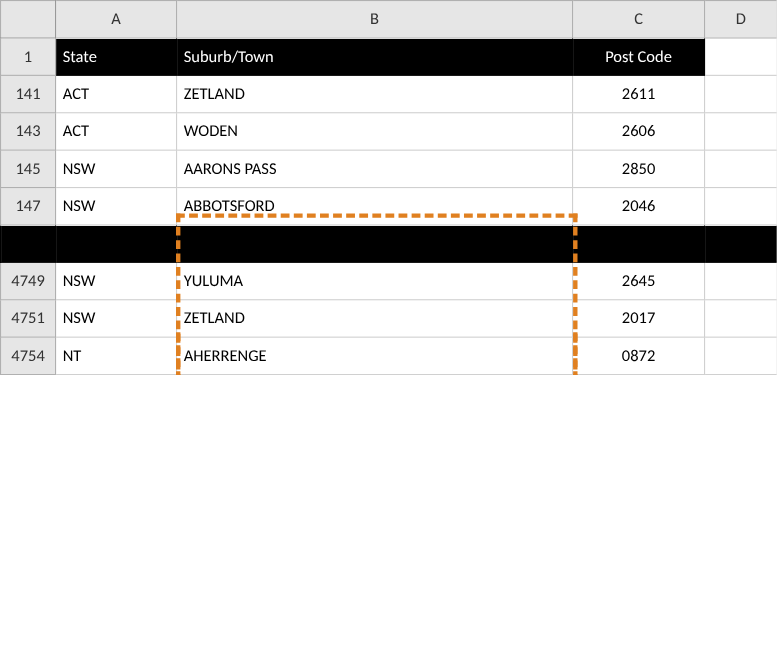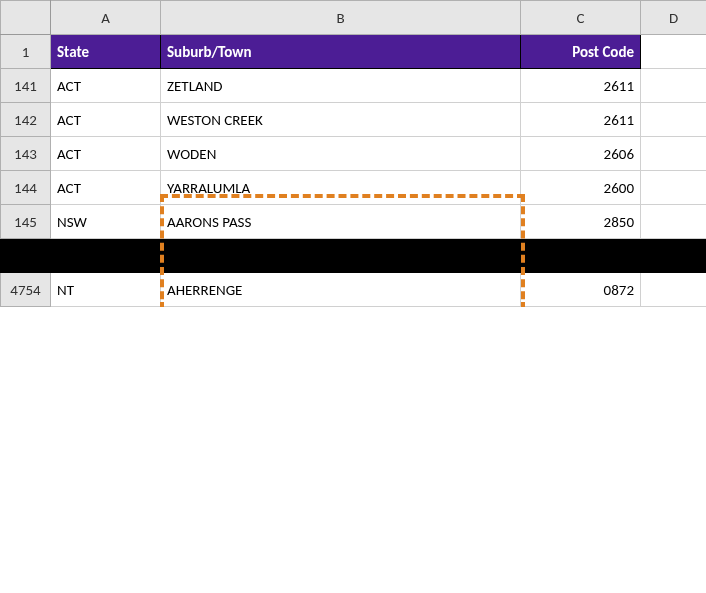--- a/index.html
+++ b/index.html
@@ -42,27 +42,27 @@
   }
   .rowhdr {
     background: #e6e6e6;
     border: 1px solid #b0b0b0;
     text-align: center;
     color: #333;
     font-weight: normal;
     padding: 0 4px;
   }
   .hdr-cell {
-    background: #4c1d95;
+    background: #000000;
     color: #fff;
-    font-weight: bold;
+    font-weight: normal;
     border: 1px solid #000;
   }
-  .hdr-cell.right { text-align: right; }
-  .num { text-align: right; }
+  .hdr-cell.right { text-align: center; }
+  .num { text-align: center; }
   .gap-row td {
     background: #000;
     border: 1px solid #000;
     height: 34px;
   }
   .gap-row .rowhdr {
     background: #000;
     border: 1px solid #000;
   }
   .col-rownum { width: 50px; }
@@ -129,56 +129,63 @@
     </tr>
 
     <tr>
       <td class="rowhdr">141</td>
       <td>ACT</td>
       <td>ZETLAND</td>
       <td class="num">2611</td>
       <td></td>
     </tr>
     <tr>
-      <td class="rowhdr">142</td>
-      <td>ACT</td>
-      <td>WESTON CREEK</td>
-      <td class="num">2611</td>
-      <td></td>
-    </tr>
-    <tr>
       <td class="rowhdr">143</td>
       <td>ACT</td>
       <td>WODEN</td>
       <td class="num">2606</td>
       <td></td>
     </tr>
     <tr>
-      <td class="rowhdr">144</td>
-      <td>ACT</td>
-      <td>YARRALUMLA</td>
-      <td class="num">2600</td>
-      <td></td>
-    </tr>
-    <tr>
       <td class="rowhdr">145</td>
       <td>NSW</td>
       <td>AARONS PASS</td>
       <td class="num">2850</td>
+      <td></td>
+    </tr>
+    <tr>
+      <td class="rowhdr">147</td>
+      <td>NSW</td>
+      <td>ABBOTSFORD</td>
+      <td class="num">2046</td>
       <td></td>
     </tr>
 
     <tr class="gap-row">
       <td class="rowhdr"></td>
           <td></td>
           <td></td>
           <td></td>
           <td></td>
     </tr>
 
+    <tr>
+      <td class="rowhdr">4749</td>
+      <td>NSW</td>
+      <td>YULUMA</td>
+      <td class="num">2645</td>
+      <td></td>
+    </tr>
+    <tr>
+      <td class="rowhdr">4751</td>
+      <td>NSW</td>
+      <td>ZETLAND</td>
+      <td class="num">2017</td>
+      <td></td>
+    </tr>
     <tr>
       <td class="rowhdr">4754</td>
       <td>NT</td>
       <td>AHERRENGE</td>
       <td class="num">0872</td>
       <td></td>
     </tr>
 
   </tbody>
     </table>

